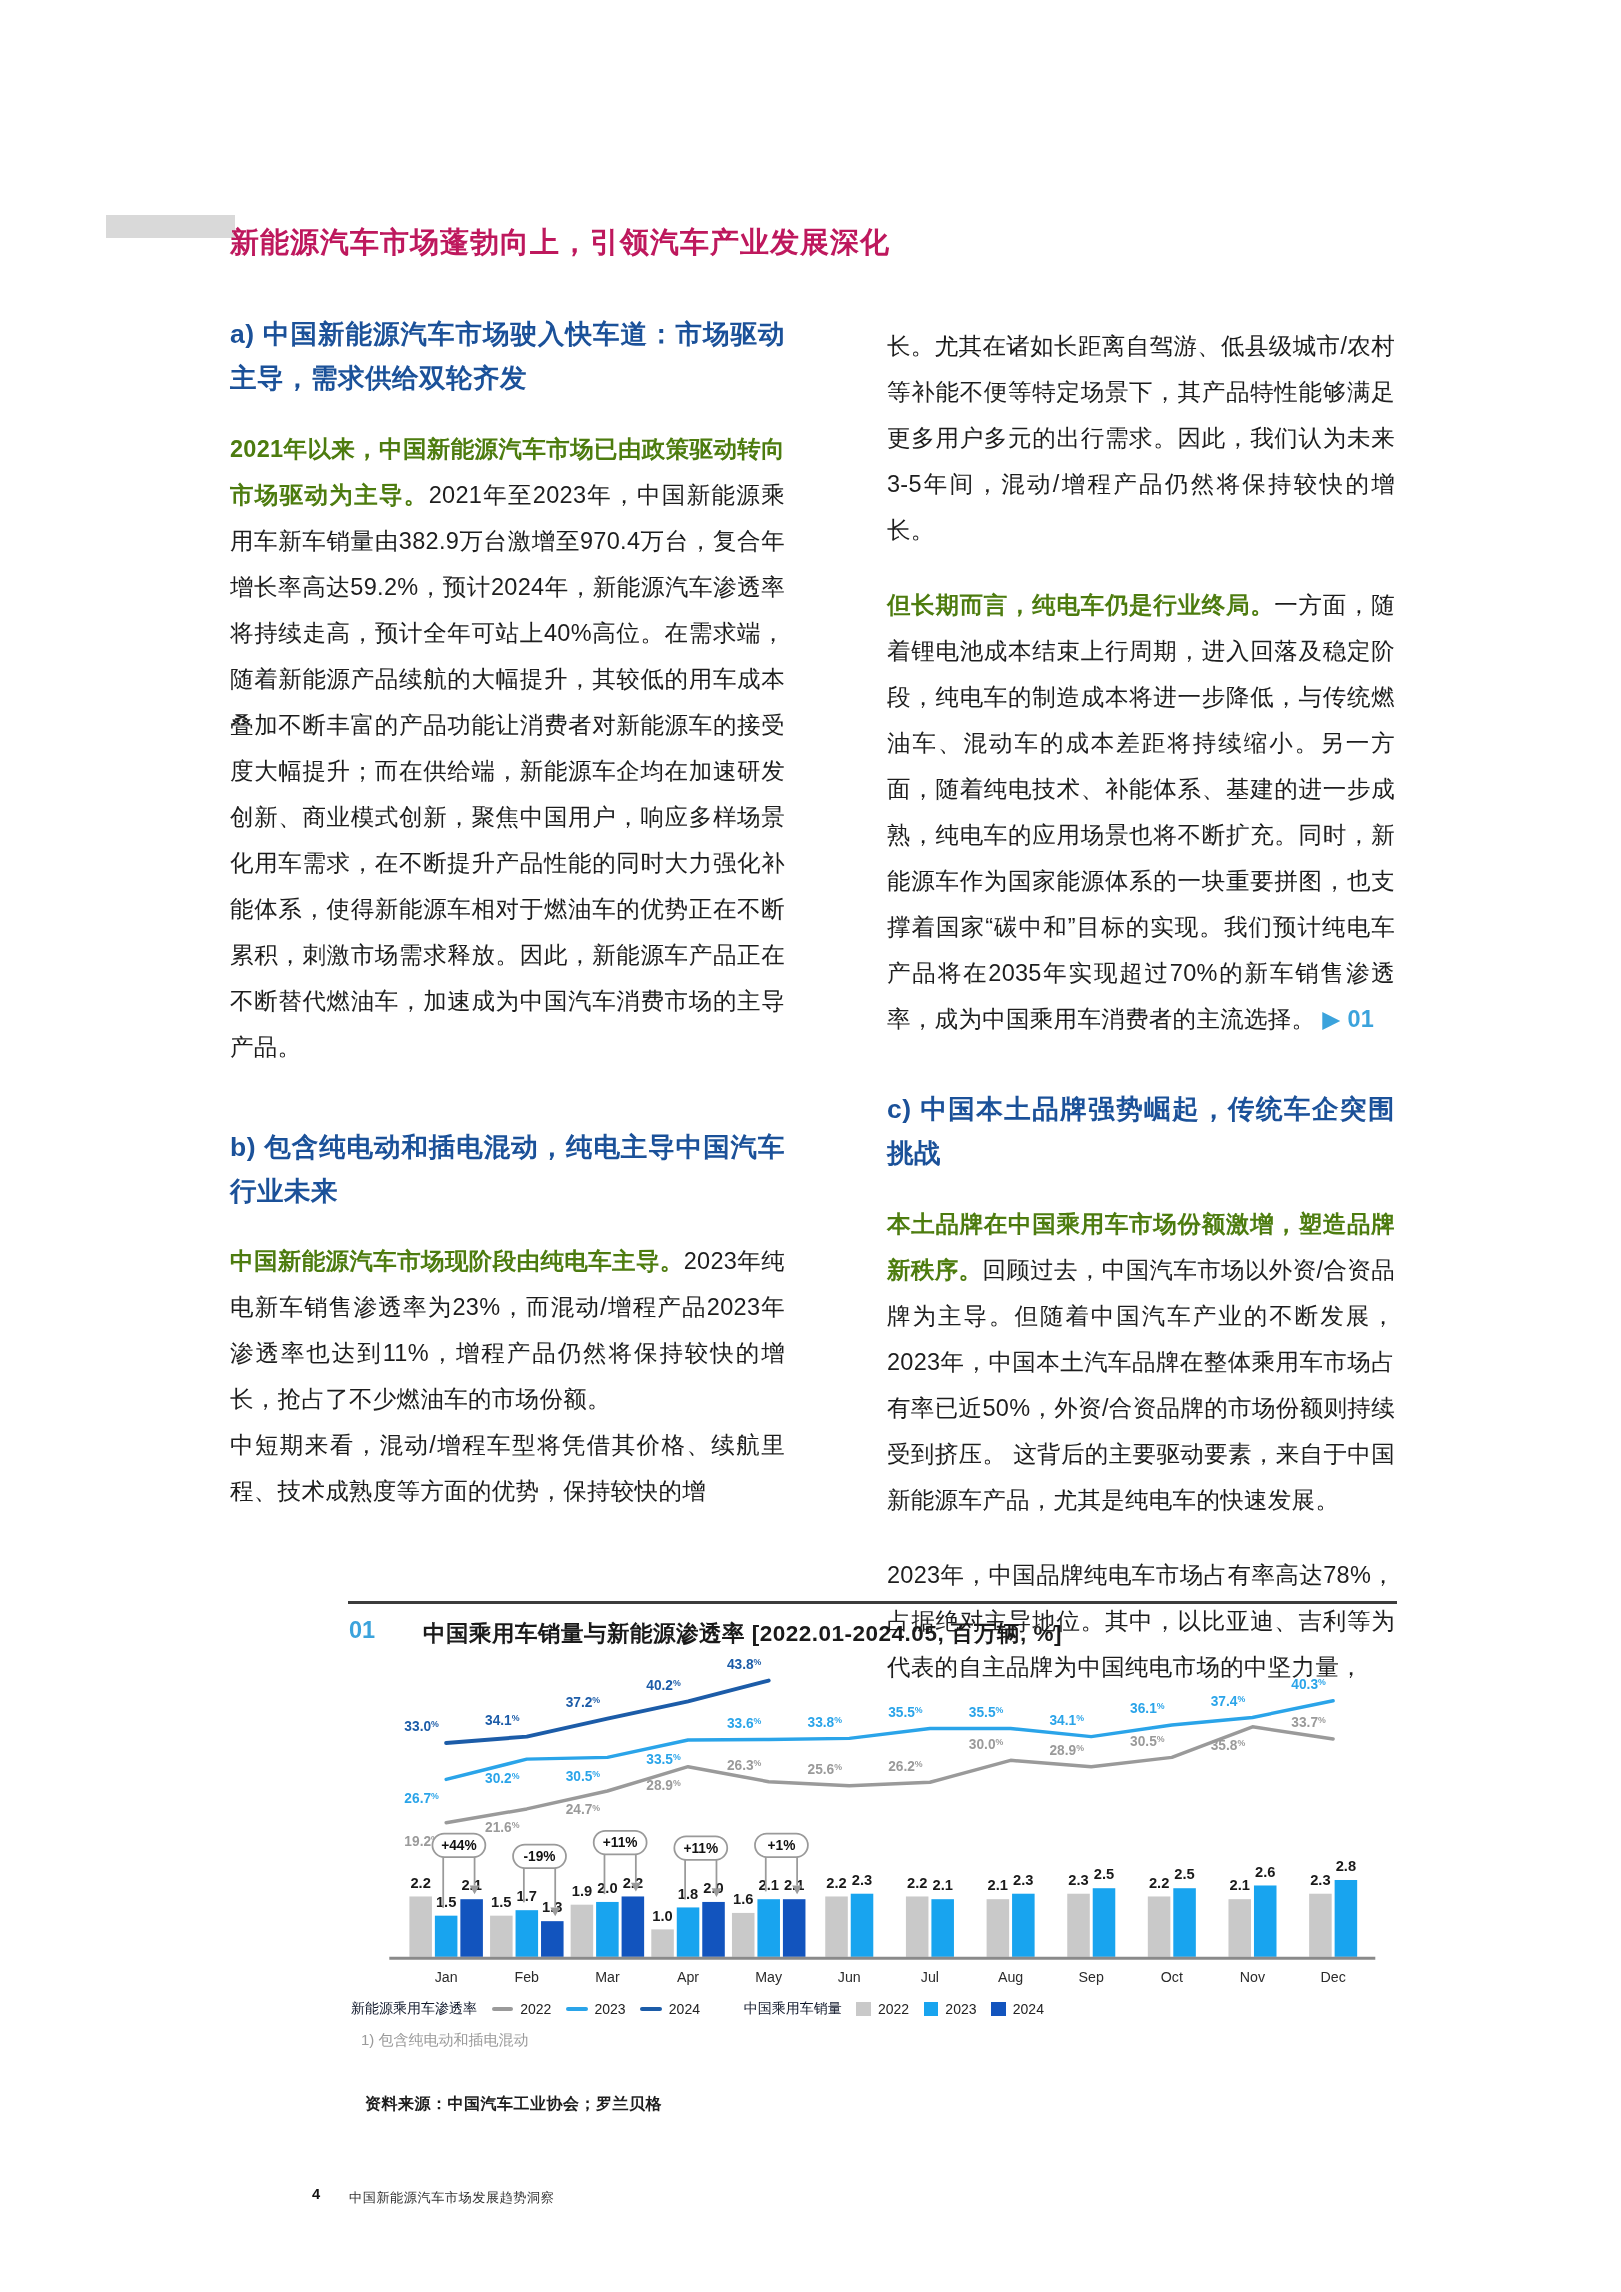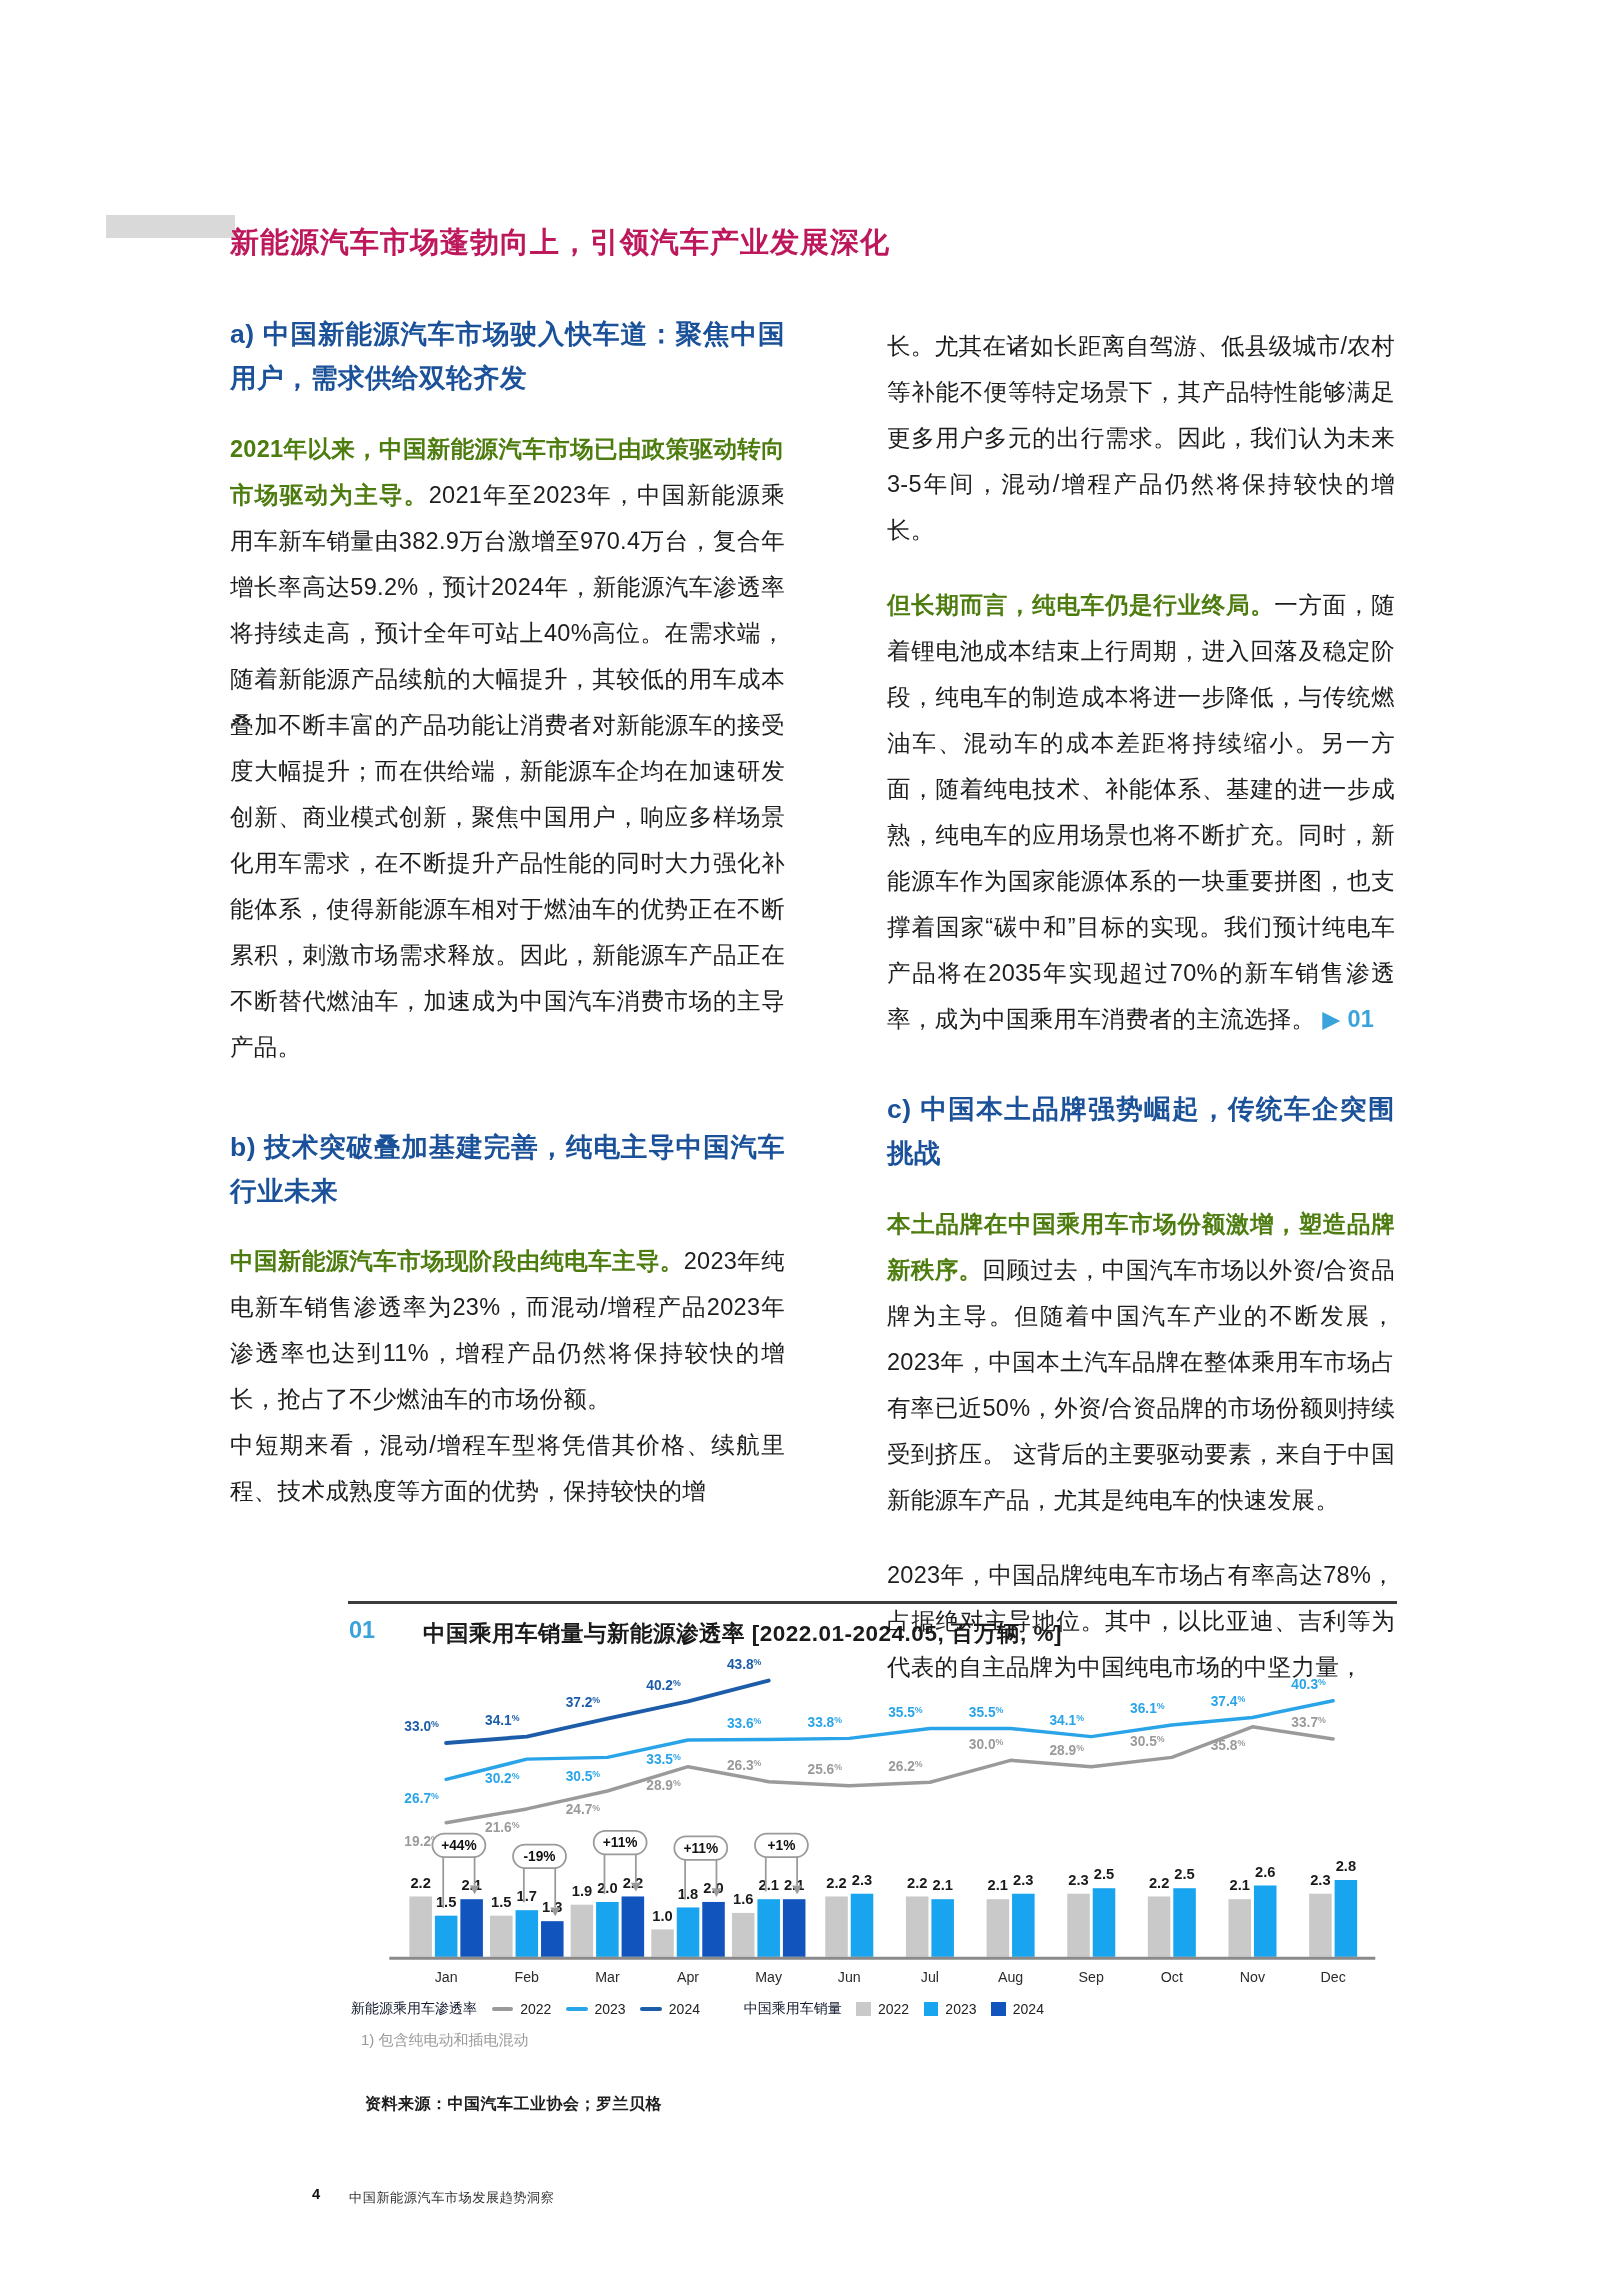--- a/index.html
+++ b/index.html
@@ -45,24 +45,24 @@
 </style>
 </head>
 <body>
 
 <div class="page">
 
   <div class="deco-block"></div>
   <h1 class="main-title">新能源汽车市场蓬勃向上，引领汽车产业发展深化</h1>
 
   <div id="col-left" class="col">
-    <h2 class="section-heading">a) 中国新能源汽车市场驶入快车道：聚焦中国用户，需求供给双轮齐发</h2>
+    <h2 class="section-heading">a) 中国新能源汽车市场驶入快车道：市场驱动主导，需求供给双轮齐发</h2>
     <p class="para" style="margin-bottom:55px;"><strong>2021年以来，中国新能源汽车市场已由政策驱动转向市场驱动为主导。</strong><span>2021年至2023年，中国新能源乘用车新车销量由382.9万台激增至970.4万台，复合年增长率高达59.2%，预计2024年，新能源汽车渗透率将持续走高，预计全年可站上40%高位。在需求端，随着新能源产品续航的大幅提升，其较低的用车成本叠加不断丰富的产品功能让消费者对新能源车的接受度大幅提升；而在供给端，新能源车企均在加速研发创新、商业模式创新，聚焦中国用户，响应多样场景化用车需求，在不断提升产品性能的同时大力强化补能体系，使得新能源车相对于燃油车的优势正在不断累积，刺激市场需求释放。因此，新能源车产品正在不断替代燃油车，加速成为中国汽车消费市场的主导产品。</span></p>
 
-    <h2 class="section-heading">b) 技术突破叠加基建完善，纯电主导中国汽车行业未来</h2>
+    <h2 class="section-heading">b) 包含纯电动和插电混动，纯电主导中国汽车行业未来</h2>
     <p class="para tight"><strong>中国新能源汽车市场现阶段由纯电车主导。</strong><span>2023年纯电新车销售渗透率为23%，而混动/增程产品2023年渗透率也达到11%，增程产品仍然将保持较快的增长，抢占了不少燃油车的市场份额。</span></p>
     <p class="para tight">中短期来看，混动/增程车型将凭借其价格、续航里程、技术成熟度等方面的优势，保持较快的增</p>
   </div>
 
   <div id="col-right" class="col">
     <p class="para" style="margin-bottom:29px;">长。尤其在诸如长距离自驾游、低县级城市/农村等补能不便等特定场景下，其产品特性能够满足更多用户多元的出行需求。因此，我们认为未来3-5年间，混动/增程产品仍然将保持较快的增长。</p>
     <p class="para" style="margin-bottom:45px;"><strong>但长期而言，纯电车仍是行业终局。</strong><span>一方面，随着锂电池成本结束上行周期，进入回落及稳定阶段，纯电车的制造成本将进一步降低，与传统燃油车、混动车的成本差距将持续缩小。另一方面，随着纯电技术、补能体系、基建的进一步成熟，纯电车的应用场景也将不断扩充。同时，新能源车作为国家能源体系的一块重要拼图，也支撑着国家“碳中和”目标的实现。我们预计纯电车产品将在2035年实现超过70%的新车销售渗透率，成为中国乘用车消费者的主流选择。</span> <span class="fig-ref">▶ 01</span></p>
 
     <h2 class="section-heading">c) 中国本土品牌强势崛起，传统车企突围挑战</h2>
     <p class="para" style="margin-bottom:29px;"><strong>本土品牌在中国乘用车市场份额激增，塑造品牌新秩序。</strong><span>回顾过去，中国汽车市场以外资/合资品牌为主导。但随着中国汽车产业的不断发展，2023年，中国本土汽车品牌在整体乘用车市场占有率已近50%，外资/合资品牌的市场份额则持续受到挤压。 这背后的主要驱动要素，来自于中国新能源车产品，尤其是纯电车的快速发展。</span></p>

